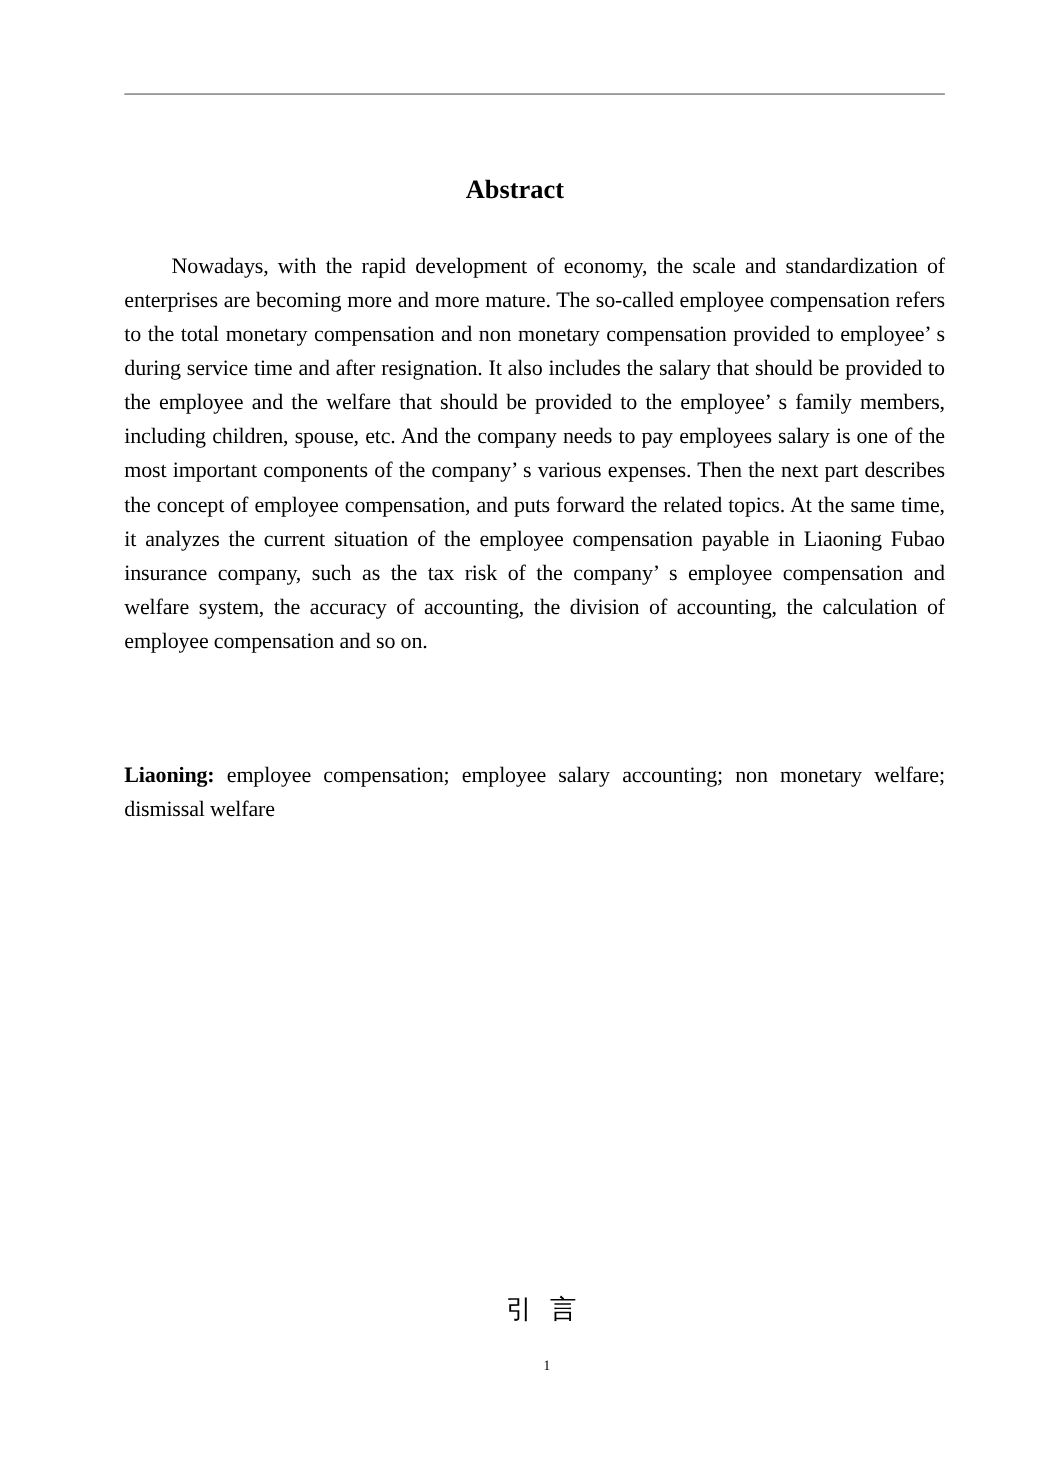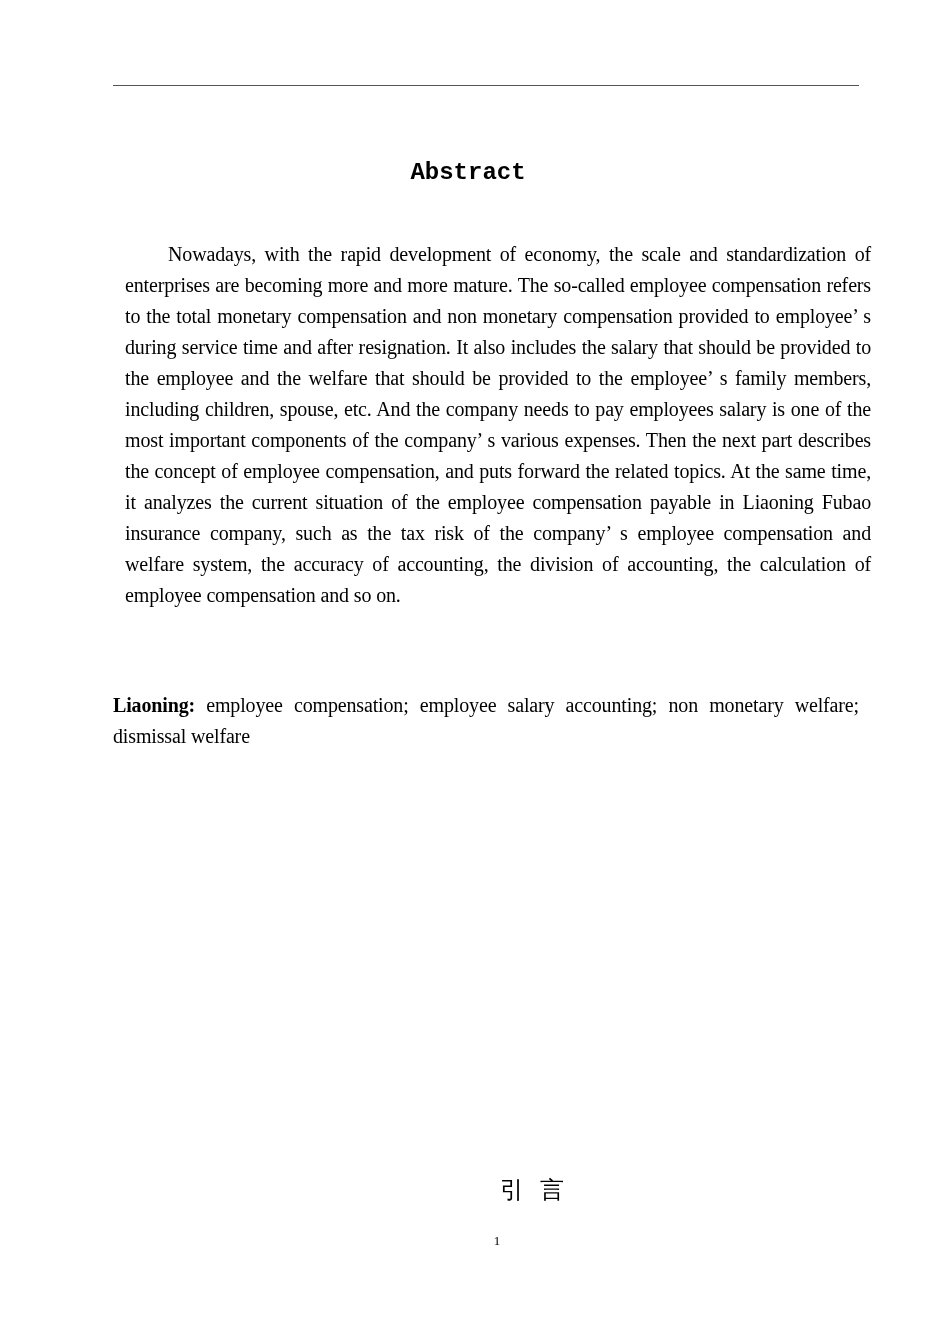--- a/index.html
+++ b/index.html
@@ -1,29 +1,29 @@
 <!DOCTYPE html>
 <html><head>
 <meta charset="utf-8">
 <style>
   html, body { margin: 0; padding: 0; background: #ffffff; }
   body { width: 950px; height: 1344px; position: relative; overflow: hidden;
          font-family: "Liberation Serif", "DejaVu Serif", serif; color: #000; }
   .header-rule { position: absolute; left: 113px; top: 85px; width: 746px; height: 0;
                  border-top: 1.5px solid #555; }
   .title { position: absolute; left: 113px; top: 157px; width: 710px; text-align: center;
-           font-size: 24px; font-weight: bold; line-height: 32px; font-family: Liberation Mono, monospace; }
+           font-size: 24px; font-weight: bold; line-height: 32px; }
   .abstract-body { position: absolute; left: 113px; top: 227px; width: 746px;
                    font-size: 20px; line-height: 31px; text-align: justify;
-                   text-indent: 43px; margin: 12px; letter-spacing: -0.15px; }
+                   text-indent: 43px; margin: 0; letter-spacing: -0.15px; }
   .keywords { position: absolute; left: 113px; top: 690px; width: 746px;
               font-size: 20px; line-height: 31px; text-align: justify; margin: 0;
               letter-spacing: -0.15px; }
   .keywords b { font-weight: bold; }
-  .next-heading { position: absolute; left: 420px; top: 1172px; width: 160px; text-align: right;
+  .next-heading { position: absolute; left: 420px; top: 1172px; width: 160px; text-align: center;
                   font-family: "DejaVu Sans", sans-serif; font-size: 24px; line-height: 36px;
                   letter-spacing: 16px; }
   .page-number { position: absolute; left: 447px; top: 1232px; width: 100px; text-align: center;
                  font-size: 13px; line-height: 18px; }
 </style>
 </head>
 <body>
 
 <div class="header-rule"></div>
 

